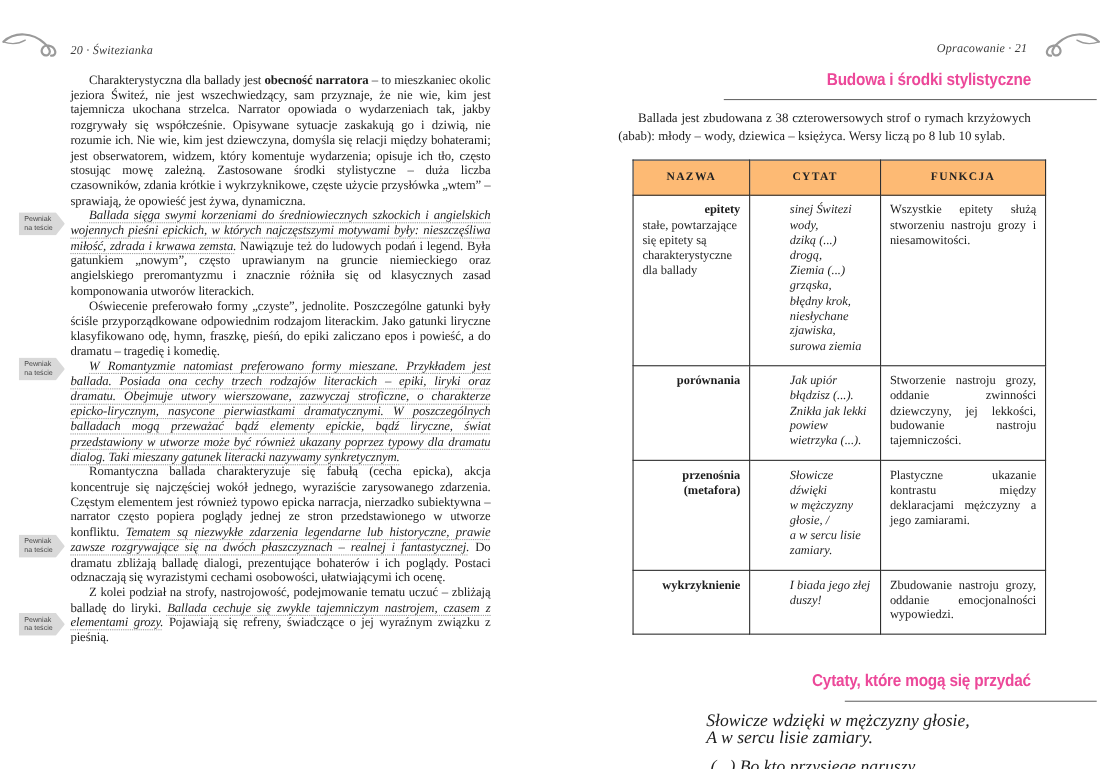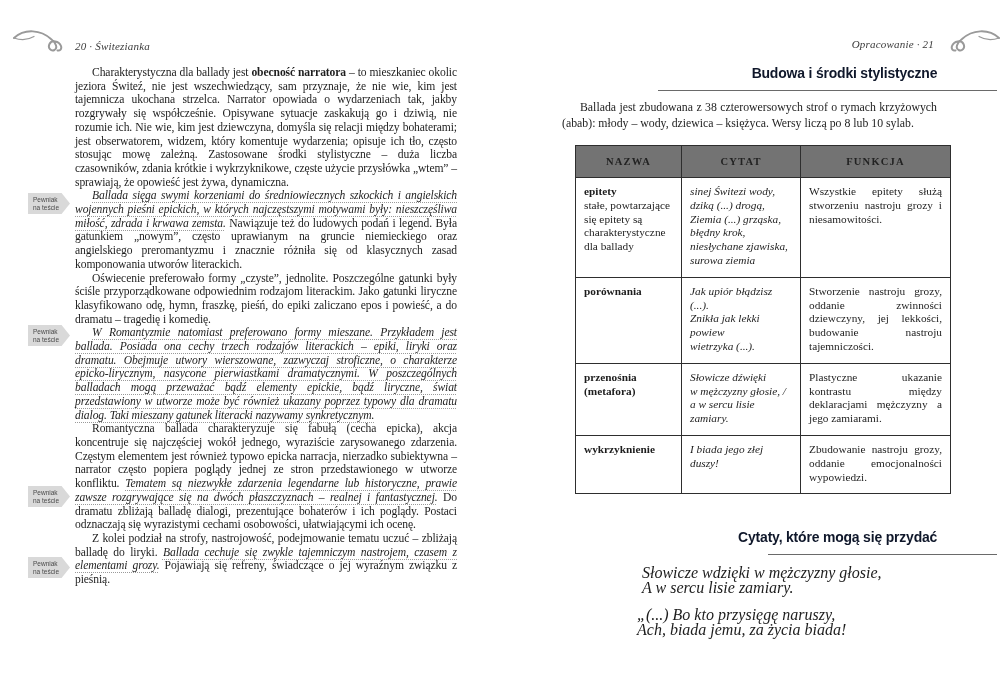--- a/index.html
+++ b/index.html
@@ -1,59 +1,59 @@
 <!DOCTYPE html>
 <html lang="pl"><head>
 <meta charset="utf-8">
 <style>
   html,body{margin:0;padding:0;background:#ffffff;}
   body{width:1000px;height:699px;font-family:"Liberation Serif",serif;color:#1d1d1d;overflow:hidden;}
   .spread{position:relative;width:1000px;height:699px;background:#ffffff;}
   .page{position:absolute;top:0;height:699px;}
-  .page-left{left:11px;width:500px;padding-left:44px;}
+  .page-left{left:0;width:500px;padding-left:44px;}
   .page-right{left:500px;width:500px;}
 
   
   .runhead{position:absolute;font-style:italic;font-size:11px;color:#3a3a3a;letter-spacing:.2px;}
   .runhead-left{left:64px;top:40px;}
   .runhead-right{right:66px;top:38px;}
   .ornament{position:absolute;top:26px;}
   .ornament-left{left:2px;}
   .ornament-right{right:0px;transform:scaleX(-1);}
 
   
   .body-col{position:absolute;left:64px;top:66px;width:382px;font-size:11.6px;line-height:13.7px;text-align:justify;letter-spacing:-0.1px;}
   .body-col p{margin:0;text-indent:17px;}
   .seg{white-space:normal;}
-  .b{font-weight:bold;}
+  .b{font-weight:bold;text-align:right;}
   .d{text-decoration-line:underline;text-decoration-style:dotted;text-decoration-color:#9a9a9a;text-decoration-thickness:1px;text-underline-offset:2.5px;font-style:italic;}
 
   
   .tab{position:absolute;left:17px;width:42px;height:21px;background:#d9d9d9;
        clip-path:polygon(0 0,80% 0,100% 50%,80% 100%,0 100%);
        font-family:"Liberation Sans",sans-serif;font-size:6.5px;line-height:7.5px;color:#4a4a4a;
        display:flex;flex-direction:column;justify-content:center;padding-left:5px;box-sizing:border-box;}
   .tab-1{top:193px}.tab-2{top:325px}.tab-3{top:486px}.tab-4{top:557px}
 
   
   .rp-content{position:absolute;left:62px;top:56px;width:375px;}
-  .sec-title{margin:0;text-align:right;font-family:"Liberation Sans",sans-serif;font-weight:bold;color:#0f172a;}
+  .sec-title{margin:0;text-align:right;font-family:"Liberation Sans",sans-serif;font-weight:bold;color:#ec4899;}
   .sec-title .tt{display:inline-block;transform:scaleX(.9);transform-origin:100% 50%;font-size:15.5px;letter-spacing:-0.2px;}
   .rule{height:0;border-bottom:1px solid #6a6a6a;margin-right:-60px;}
   .rule-1{margin-left:96px;margin-top:6px;}
   .rule-2{margin-left:206px;margin-top:6px;}
   .rp-p{margin:9px 0 0 0;font-size:11.8px;line-height:15.5px;text-align:justify;text-indent:18px;}
 
   table.stl{border-collapse:collapse;margin:14px 0 0 13px;width:375px;border:1.5px solid #2e2e2e;table-layout:fixed;}
-  table.stl th{border:1px solid #2e2e2e;background:#737373;font-size:10.5px;font-weight:bold;letter-spacing:1.2px;padding:10px 2px;color:#222;}
+  table.stl th{border:1px solid #2e2e2e;background:#fdba74;font-size:10.5px;font-weight:bold;letter-spacing:1.2px;padding:10px 2px;color:#222;}
   table.stl td{border:1px solid #2e2e2e;vertical-align:top;padding:7px 8px 9px 8px;font-size:11.3px;line-height:13.8px;}
   col.c1{width:106px}col.c2{width:119px}col.c3{width:150px}
   td.cell-name .b{display:block;}
   td.cell-quote{font-style:italic;font-size:10.8px;line-height:14px;}
-  td.cell-quote .ln{display:block;}
+  td.cell-quote .ln{display:block;margin-left:28px;}
   td.cell-func{text-align:justify;}
 
   .sec2{margin-top:26px;}
   .qblock{margin:10px 0 12px 80px;font-style:italic;font-size:16px;line-height:15px;}
   .qblock .ln{display:block;}
   .q2{margin-left:75px;}
 </style>
 </head>
 <body>
 

